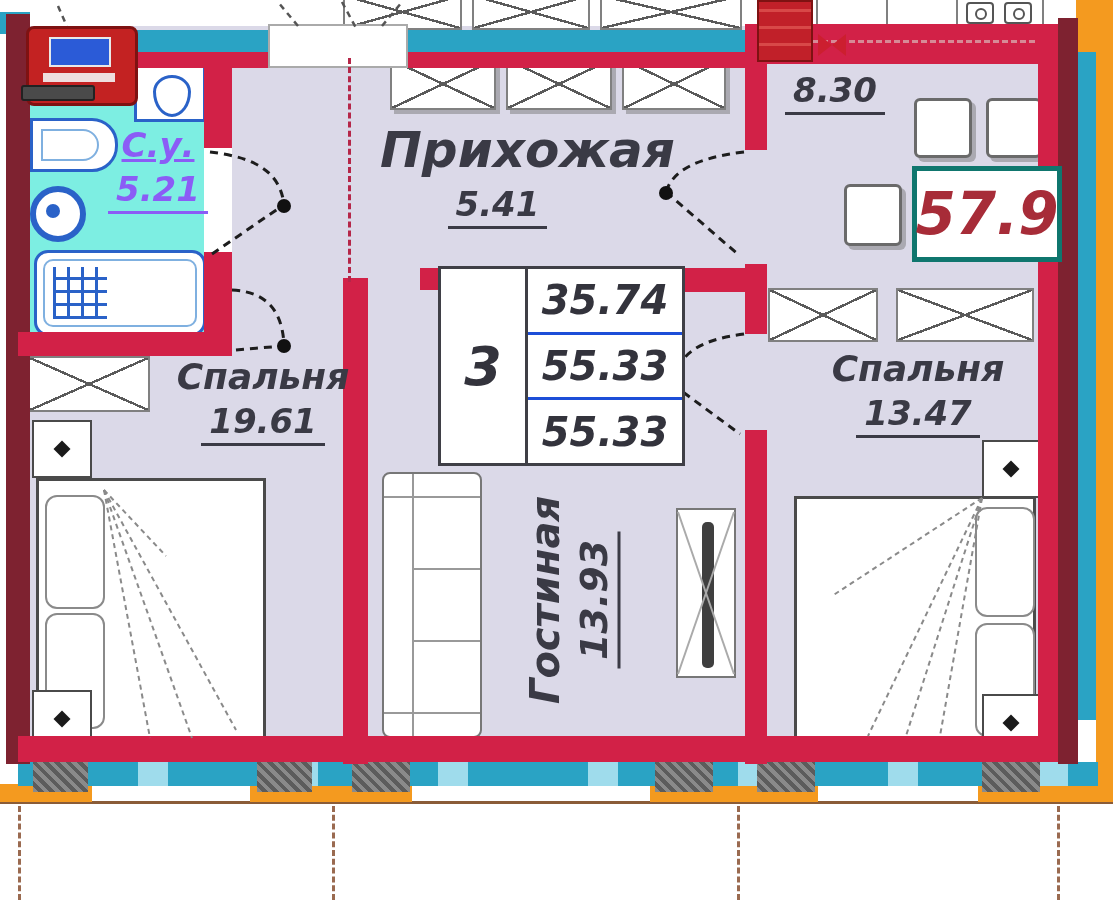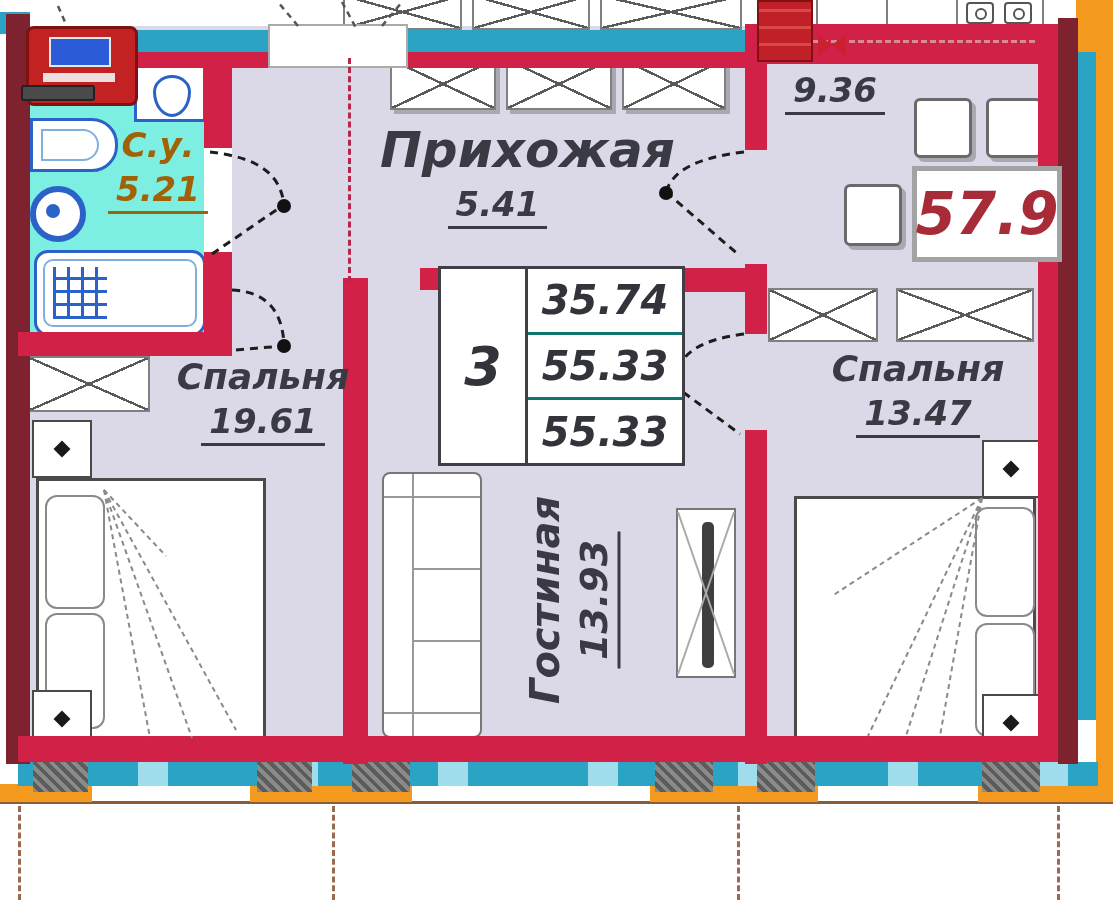--- a/index.html
+++ b/index.html
@@ -17,21 +17,21 @@
     linear-gradient(to top right, transparent calc(50% - 1.2px), #5a5a5a calc(50% - 1.2px), #5a5a5a calc(50% + 1.2px), transparent calc(50% + 1.2px)),
     linear-gradient(to bottom right, transparent calc(50% - 1.2px), #5a5a5a calc(50% - 1.2px), #5a5a5a calc(50% + 1.2px), transparent calc(50% + 1.2px));}
   .shadowed{box-shadow:4px 4px 0 rgba(110,110,110,.45);}
   .pier{background:repeating-linear-gradient(45deg,#8a8a8a 0 4px,#5c5c5c 4px 8px);}
   .lbl{position:absolute;z-index:50;text-align:center;font-style:italic;font-weight:700;
        color:#3a3a45;font-family:"DejaVu Sans",sans-serif;}
   .lbl .nm{display:block;font-size:36px;line-height:1.15;}
   .lbl .area{display:inline-block;font-size:34px;border-bottom:3px solid currentColor;
              padding:0 8px 2px;margin-top:4px;}
   .trow{flex:1;display:flex;align-items:center;justify-content:center;
-        font:italic 700 40px "DejaVu Sans",sans-serif;color:#33333c;border-bottom:3px solid #0f766e;}
+        font:italic 700 40px "DejaVu Sans",sans-serif;color:#33333c;border-bottom:3px solid #1d4ed8;}
   .trow:last-child{border-bottom:none;}
   .nightstand{background:#fff;border:2px solid #4a4a4a;display:flex;align-items:center;justify-content:center;z-index:25;}
   .diamond{width:12px;height:12px;background:#1a1a1a;transform:rotate(45deg);}
   .bed{background:#fff;border:3px solid #4a4a4a;z-index:24;}
   .pillow{position:absolute;background:#fff;border:2px solid #8a8a8a;border-radius:12px;}
   .appl{background:#fff;border:3px solid #6a6a6a;border-radius:6px;z-index:25;}
   .burner{position:absolute;border:2px solid #555;border-radius:4px;background:#fff;}
   .burner i{position:absolute;left:50%;top:50%;width:8px;height:8px;margin:-5px 0 0 -5px;
             border:2px solid #555;border-radius:50%;display:block;}
 </style>
@@ -121,21 +121,21 @@
   <div class="abs xbox shadowed" style="left:390px;top:58px;width:106px;height:52px;z-index:25;"></div>
   <div class="abs xbox shadowed" style="left:506px;top:58px;width:106px;height:52px;z-index:25;"></div>
   <div class="abs xbox shadowed" style="left:622px;top:58px;width:104px;height:52px;z-index:25;"></div>
 
   <div class="abs" style="left:757px;top:0px;width:56px;height:62px;z-index:38;border:2px solid #7e1212;background:repeating-linear-gradient(0deg,#c12029 0 14px,#d84848 14px 17px);"></div>
   <div class="abs" style="left:768px;top:40px;width:267px;height:0;border-top:3px dashed #d78a96;z-index:36;"></div>
   <div class="abs appl shadowed" style="left:914px;top:98px;width:58px;height:60px;"></div>
   <div class="abs appl shadowed" style="left:986px;top:98px;width:56px;height:60px;"></div>
   <div class="abs appl shadowed" style="left:844px;top:184px;width:58px;height:62px;"></div>
 
-  <div class="abs" style="left:912px;top:166px;width:150px;height:96px;background:#fff;border:5px solid #a3a3a3;z-index:45;display:flex;align-items:center;justify-content:center;">
+  <div class="abs" style="left:912px;top:166px;width:150px;height:96px;background:#fff;border:5px solid #0f766e;z-index:45;display:flex;align-items:center;justify-content:center;">
     <span style="font:italic 800 58px 'DejaVu Sans',sans-serif;color:#a72c38;">57.9</span>
   </div>
 
   <div class="abs" style="left:438px;top:266px;width:247px;height:200px;background:#fff;border:3px solid #3f3f46;display:flex;z-index:45;">
     <div style="width:84px;border-right:3px solid #3f3f46;display:flex;align-items:center;justify-content:center;font:italic 700 54px 'DejaVu Sans',sans-serif;color:#33333c;">3</div>
     <div style="flex:1;display:flex;flex-direction:column;">
       <div class="trow">35.74</div>
       <div class="trow">55.33</div>
       <div class="trow">55.33</div>
     </div>
@@ -213,30 +213,30 @@
     <g stroke="#aaa" stroke-width="2" fill="none">
       <path d="M678,512 L734,674"></path>
         <path d="M734,512 L678,674"></path>
     </g>
     <g fill="#cc1f2f">
       <polygon points="818,34 818,56 832,45"></polygon>
       <polygon points="846,34 846,56 832,45"></polygon>
     </g>
   </svg>
 
-  <div class="lbl" style="left:108px;top:126px;width:100px;color:#a16207;">
+  <div class="lbl" style="left:108px;top:126px;width:100px;color:#8b5cf6;text-decoration:underline;">
     <span class="nm" style="font-size:34px;">С.у.</span>
     <span class="area">5.21</span>
   </div>
   <div class="lbl" style="left:380px;top:122px;width:235px;">
     <span class="nm" style="font-size:50px;">Прихожая</span>
     <span class="area">5.41</span>
   </div>
   <div class="lbl" style="left:760px;top:66px;width:150px;">
-    <span class="area">9.36</span>
+    <span class="area">8.30</span>
   </div>
   <div class="lbl" style="left:158px;top:356px;width:210px;">
     <span class="nm">Спальня</span>
     <span class="area">19.61</span>
   </div>
   <div class="lbl" style="left:818px;top:348px;width:200px;">
     <span class="nm">Спальня</span>
     <span class="area">13.47</span>
   </div>
   <div class="lbl" style="left:468px;top:520px;width:205px;height:160px;transform:rotate(-90deg);display:flex;flex-direction:column;align-items:center;justify-content:center;">

